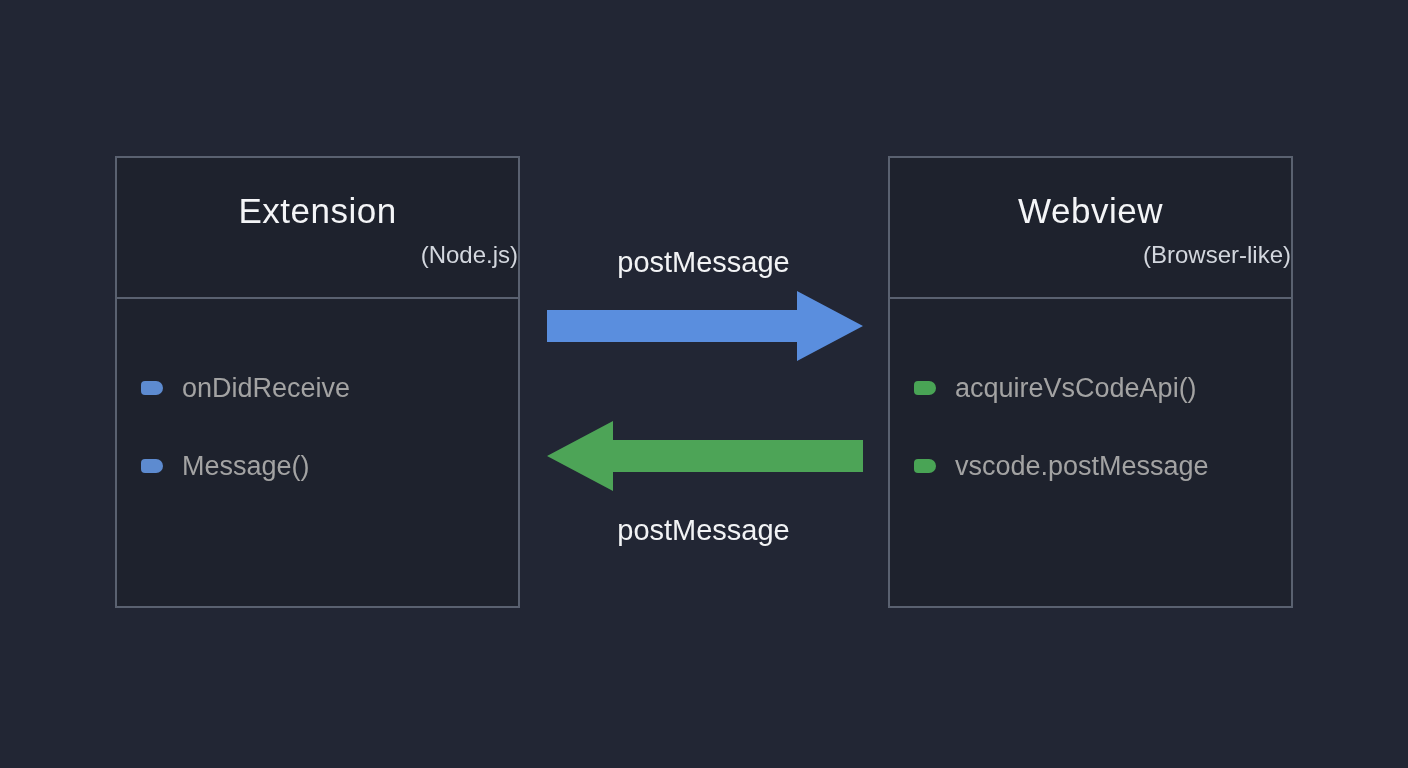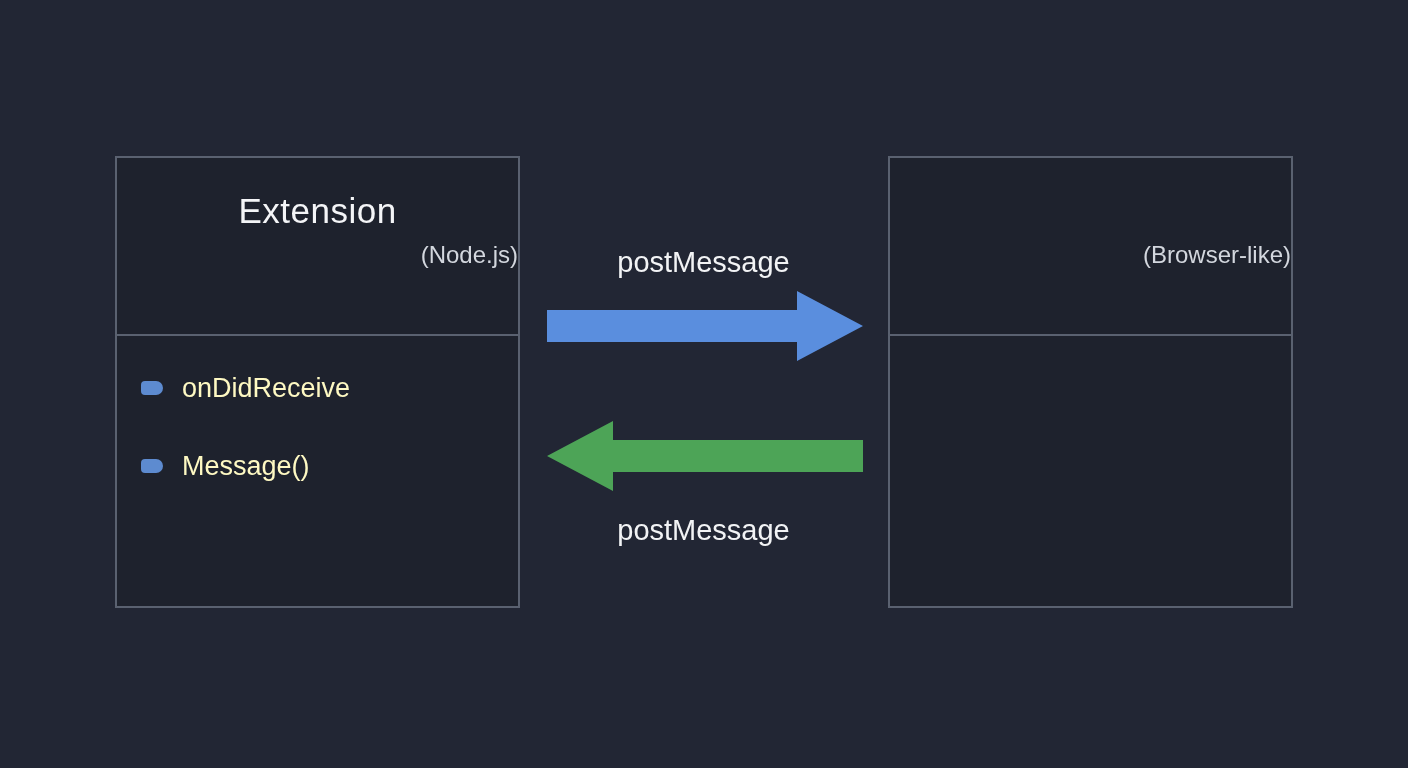--- a/index.html
+++ b/index.html
@@ -20,21 +20,21 @@
     top: 156px;
     width: 405px; height: 452px;
     background: #1e222d;
     border: 2px solid #5a6170;
   }
   .node-box.left  { left: 115px; }
   .node-box.right { left: 888px; }
   .node-header {
     position: absolute;
     top: 0; left: 0; right: 0;
-    height: 178px;
+    height: 141px;
     border-bottom: 2px solid #5a6170;
     text-align: center;
   }
   .node-title {
     position: absolute;
     top: 33px; left: 0; right: 0;
     font-size: 35px;
     font-weight: 500;
     letter-spacing: 0.5px;
     color: #f4f5f7;
@@ -64,21 +64,21 @@
   .bullet {
     width: 22px; height: 14px;
     border-radius: 4px 7px 7px 4px;
     flex: 0 0 auto;
   }
   .bullet.blue  { background: #5d8bd0; }
   .bullet.green { background: #49a455; }
   .api-label {
     font-size: 27px;
     font-weight: 400;
-    color: #fef9c3;
+    color: #a3a3a3;
     white-space: nowrap;
   }
   .arrow-label {
     position: absolute;
     left: 519px; width: 369px;
     text-align: center;
     font-size: 29px;
     font-weight: 500;
     color: #f2f3f5;
   }
@@ -110,21 +110,32 @@
       </div>
       <div class="api-item row-1">
         <span class="bullet blue"></span>
         <span class="api-label">Message()</span>
       </div>
     </div>
   </div>
 
   <div class="node-box right">
     <div class="node-header">
+      <div class="node-title">Webview</div>
       <div class="node-subtitle">(Browser-like)</div>
+    </div>
+    <div class="node-body">
+      <div class="api-item row-0">
+        <span class="bullet green"></span>
+        <span class="api-label">acquireVsCodeApi()</span>
+      </div>
+      <div class="api-item row-1">
+        <span class="bullet green"></span>
+        <span class="api-label">vscode.postMessage</span>
+      </div>
     </div>
   </div>
 
   <div class="arrow-label top">postMessage</div>
 
   <svg class="arrow-svg to-webview" viewBox="0 0 316 70">
     <polygon points="0,19 250,19 250,0 316,35 250,70 250,51 0,51" fill="#5a8ede"></polygon>
   </svg>
 
   <svg class="arrow-svg to-extension" viewBox="0 0 316 70">

